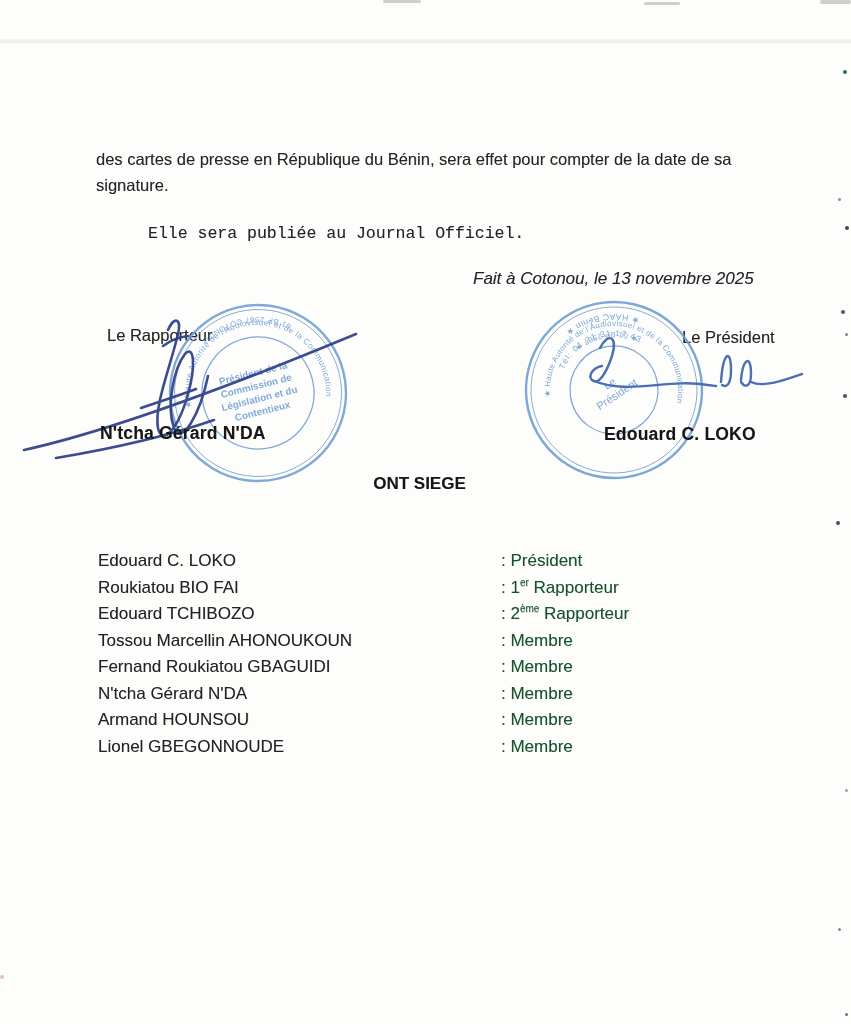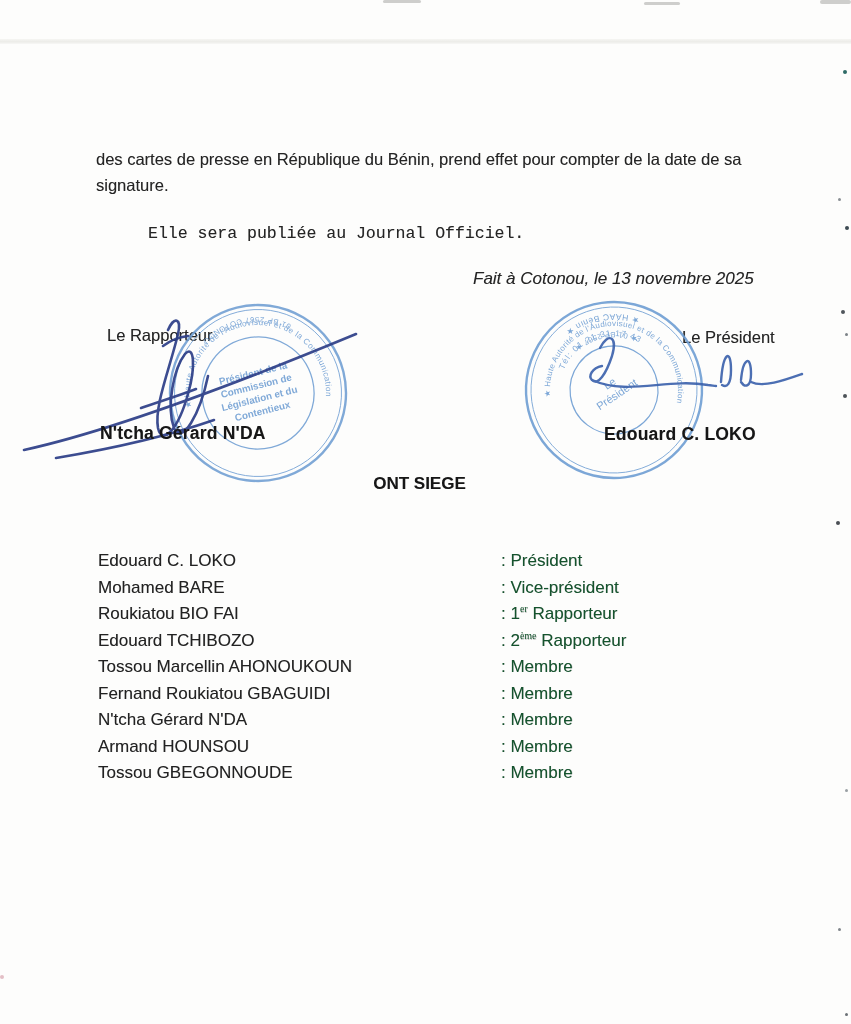--- a/index.html
+++ b/index.html
@@ -30,21 +30,21 @@
   .stamp { position: absolute; z-index: 2; }
   .stamp-left { left: 164px; top: 299px; }
   .stamp-right { left: 520px; top: 296px; }
   .signature { position: absolute; z-index: 4; }
   .signature-left { left: 16px; top: 310px; }
   .signature-right { left: 558px; top: 330px; }
   .members-list { position: absolute; left: 98px; top: 548px; width: 660px; }
   .member-row { display: flex; height: 26.5px; align-items: center; }
   .member-name { width: 403px; font-size: 17px; color: #222; }
   .member-role { font-size: 17px; color: #14532d; }
-  .member-role sup { font-size: 10px; line-height: 0; font-family: Liberation Serif, serif; }
+  .member-role sup { font-size: 10px; line-height: 0; }
   
   .scan-band {
     position: absolute; left: 0; top: 39px; width: 851px; height: 5px;
     background: linear-gradient(to bottom, #f4f4f1, #e9e9e5 55%, #f7f7f5);
     opacity: 0.85;
   }
   .top-mark { position: absolute; background: #a8a8a4; opacity: 0.55; border-radius: 2px; }
   .tm1 { left: 383px; top: 0; width: 38px; height: 3px; }
   .tm2 { left: 644px; top: 2px; width: 36px; height: 3px; }
   .tm3 { left: 820px; top: 0; width: 31px; height: 4px; }
@@ -75,21 +75,21 @@
   <div class="speck sp3"></div>
   <div class="speck sp4"></div>
   <div class="speck sp5"></div>
   <div class="speck sp6"></div>
   <div class="speck sp7"></div>
   <div class="speck sp8"></div>
   <div class="speck sp9"></div>
   <div class="speck sp10"></div>
   <div class="speck sp11"></div>
 
-  <div class="txt soft body-paragraph">des cartes de presse en République du Bénin, prend effet pour compter de la date de sa signature.</div>
+  <div class="txt soft body-paragraph">des cartes de presse en République du Bénin, sera effet pour compter de la date de sa signature.</div>
   <div class="txt soft publication-line">Elle sera publiée au Journal Officiel.</div>
   <div class="txt soft dateline">Fait à Cotonou, le 13 novembre 2025</div>
 
   <div class="txt soft sig-title-left">Le Rapporteur</div>
   <div class="txt soft sig-title-right">Le Président</div>
 
   <svg class="stamp stamp-left" width="188" height="188" viewBox="0 0 188 188">
     <g transform="rotate(-14 94 94)" opacity="0.88">
       <circle cx="94" cy="94" r="88" fill="none" stroke="#6f9ed3" stroke-width="2.4"></circle>
       <circle cx="94" cy="94" r="83.5" fill="none" stroke="#6f9ed3" stroke-width="0.9"></circle>
@@ -163,24 +163,20 @@
   <div class="sig-name sig-name-right soft">Edouard C. LOKO</div>
 
   <div class="section-heading soft">ONT SIEGE</div>
 
   <div class="members-list">
       <div class="member-row">
       <span class="member-name soft">Edouard C. LOKO</span>
       <span class="member-role soft"><span>: Président</span><sup></sup><span></span></span>
     </div>
       <div class="member-row">
-      <span class="member-name soft">Mohamed BARE</span>
-      <span class="member-role soft"><span>: Vice-président</span><sup></sup><span></span></span>
-    </div>
-      <div class="member-row">
       <span class="member-name soft">Roukiatou BIO FAI</span>
       <span class="member-role soft"><span>: 1</span><sup>er</sup><span> Rapporteur</span></span>
     </div>
       <div class="member-row">
       <span class="member-name soft">Edouard TCHIBOZO</span>
       <span class="member-role soft"><span>: 2</span><sup>ème</sup><span> Rapporteur</span></span>
     </div>
       <div class="member-row">
       <span class="member-name soft">Tossou Marcellin AHONOUKOUN</span>
       <span class="member-role soft"><span>: Membre</span><sup></sup><span></span></span>
@@ -191,18 +187,18 @@
     </div>
       <div class="member-row">
       <span class="member-name soft">N'tcha Gérard N'DA</span>
       <span class="member-role soft"><span>: Membre</span><sup></sup><span></span></span>
     </div>
       <div class="member-row">
       <span class="member-name soft">Armand HOUNSOU</span>
       <span class="member-role soft"><span>: Membre</span><sup></sup><span></span></span>
     </div>
       <div class="member-row">
-      <span class="member-name soft">Tossou GBEGONNOUDE</span>
+      <span class="member-name soft">Lionel GBEGONNOUDE</span>
       <span class="member-role soft"><span>: Membre</span><sup></sup><span></span></span>
     </div>
     </div>
 
 </div>
 
 </body></html>

